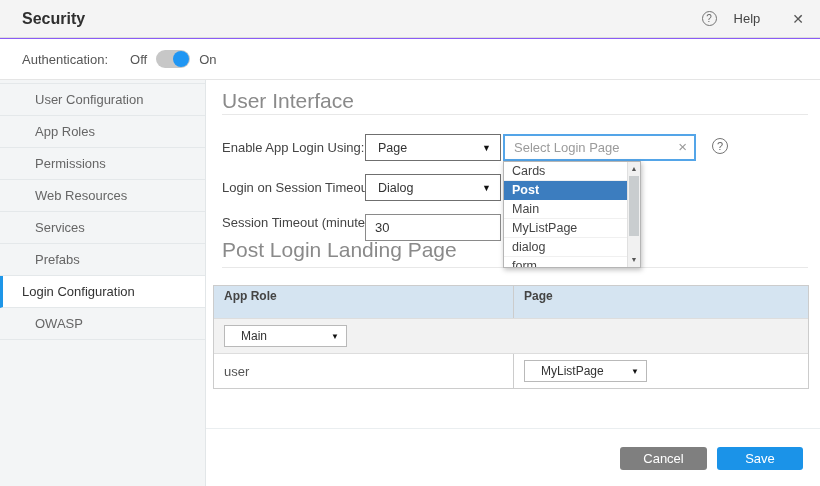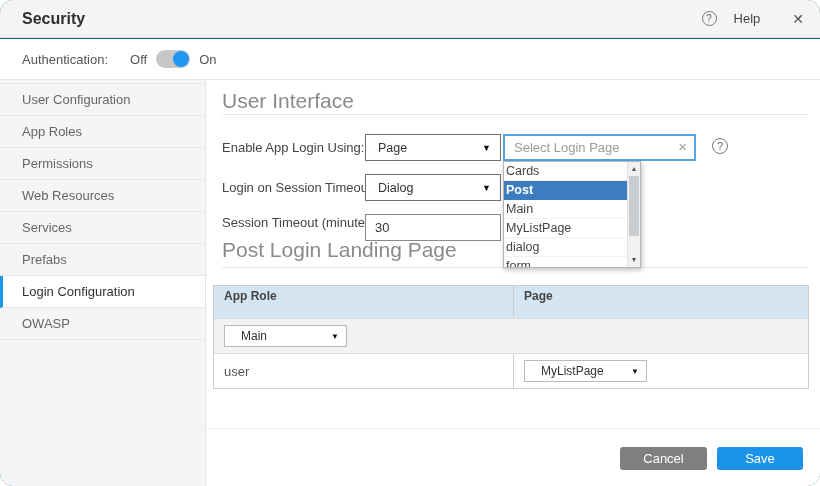--- a/index.html
+++ b/index.html
@@ -1,18 +1,18 @@
 <!DOCTYPE html>
 <html><head>
 <meta charset="utf-8">
 <style>
   html,body { margin:0; padding:0; background:#fff; }
   .app {
     position:relative; width:820px; height:486px; overflow:hidden;
-    font-family:"Liberation Sans", sans-serif; background:#0f766e;border-radius:13px;
+    font-family:"Liberation Sans", sans-serif; background:#8b5cf6;
     -webkit-font-smoothing:antialiased;
   }
   
   .titlebar {
     position:absolute; top:0; left:0; right:0; height:38px;
     background:#f4f4f4; border-bottom:1px solid #dcdcdc;
     display:flex; align-items:center; padding:0 16px 0 22px; box-sizing:border-box;
   }
   .title { font-size:16px; font-weight:600; color:#2f2f2f; }
   .titlebar-right { margin-left:auto; display:flex; align-items:center; }
@@ -38,21 +38,21 @@
     position:absolute; top:1px; right:1px; width:16px; height:16px;
     border-radius:50%; background:#2096f3;
   }
   
   .sidebar {
     position:absolute; top:80px; left:0; width:206px; bottom:0;
     background:#f3f5f6; border-right:1px solid #e2e6e8; box-sizing:border-box;
   }
   .sidebar-list { margin-top:3px; border-top:1px solid #e4e8ea; }
   .side-item {
-    height:31px; line-height:31px; padding-left:22px; font-size:13px;
+    height:31px; line-height:31px; padding-left:35px; font-size:13px;
     color:#666; border-bottom:1px solid #e4e8ea; cursor:pointer;
     background:#f3f5f6;
   }
   .side-item.selected {
     background:#fff; color:#333; border-left:3px solid #1e96e8; padding-left:19px;
   }
   
   .content { position:absolute; top:80px; left:206px; right:0; bottom:0; background:#fff; }
   .section-title { position:absolute; font-size:21px; color:#8a8a8a; }
   .rule { position:absolute; left:16px; right:12px; border-top:1px solid #e8e8e8; }
@@ -78,21 +78,21 @@
     border:1px solid #757575; border-radius:50%; box-sizing:border-box;
     display:flex; align-items:center; justify-content:center; font-size:11px; color:#666;
   }
   
   .dropdown {
     position:absolute; left:297px; top:81px; width:138px; height:107px;
     background:#fff; border:1px solid #b5b5b5; box-shadow:1px 2px 5px rgba(0,0,0,.25);
     box-sizing:border-box; overflow:hidden; z-index:5;
   }
   .dd-item {
-    height:18px; line-height:18px; padding-left:2px; margin-right:13px;
+    height:18px; line-height:18px; padding-left:8px; margin-right:13px;
     font-size:12.5px; color:#444; border-bottom:1px solid #f0f0f0; cursor:pointer;
     white-space:nowrap; overflow:hidden;
   }
   .dd-item.hl { background:#3c7dbf; color:#fff; font-weight:bold; border-bottom-color:#3c7dbf; }
   .dd-scroll {
     position:absolute; top:0; right:0; bottom:0; width:13px;
     background:#f1f1f1; border-left:1px solid #e0e0e0; box-sizing:border-box;
   }
   .dd-arrow {
     position:absolute; left:0; width:12px; height:12px; text-align:center;

